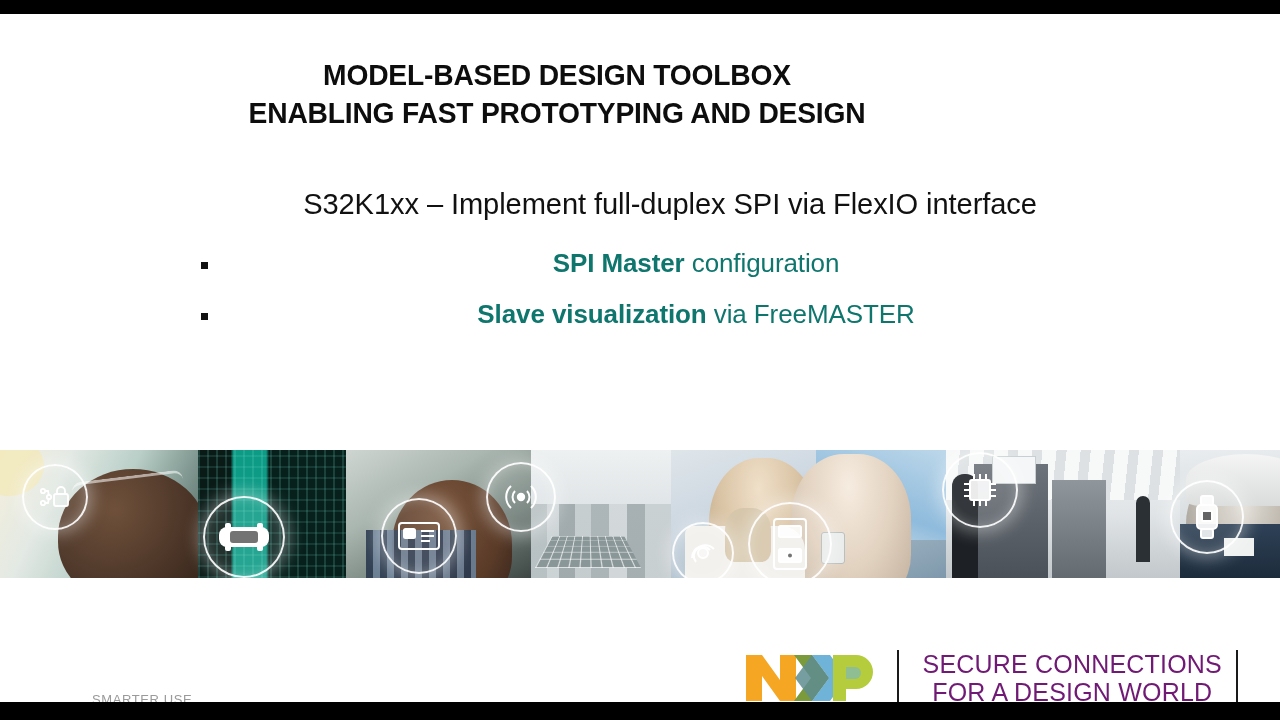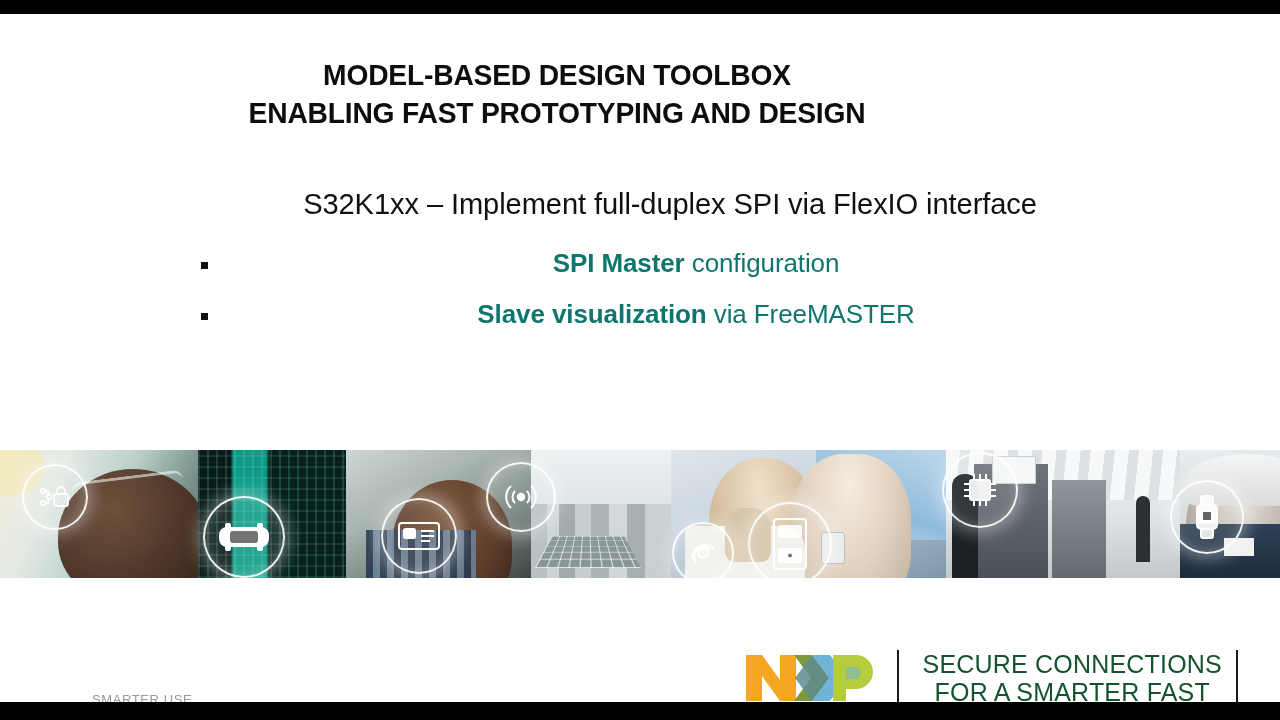--- a/index.html
+++ b/index.html
@@ -317,21 +317,21 @@
   }
   .brand-divider-right {
     width: 2px;
     height: 56px;
     background: #1a1a1a;
     margin-left: 14px;
   }
   .brand-tagline {
     font-size: 25px;
     line-height: 28px;
-    color: #14532d;
+    color: #701a75;
     letter-spacing: .2px;
     white-space: nowrap;
   }
   .brand-tagline span { display:block; }
 </style>
 </head>
 <body>
 
 <div id="slide-root">
 
@@ -495,21 +495,21 @@
         <polygon points="136,4 170,50 136,96 102,50" fill="#5E8C8F" opacity="0.85"></polygon>
 
         <path d="M178,4 h46 a34,34 0 0 1 0,68 h-20 v24 h-26 z" fill="#B5CC3D"></path>
         <path d="M204,28 h18 a12,12 0 0 1 0,24 h-18 z" fill="#6FB3D9" opacity="0.55"></path>
       </svg>
 
       <div class="brand-divider"></div>
 
       <div class="brand-tagline">
         <span>SECURE CONNECTIONS</span>
-        <span>FOR A SMARTER FAST</span>
+        <span>FOR A DESIGN WORLD</span>
       </div>
 
       <div class="brand-divider-right"></div>
     </div>
 
   </div>
 
   <div class="bar-bottom"></div>
 </div>
 

